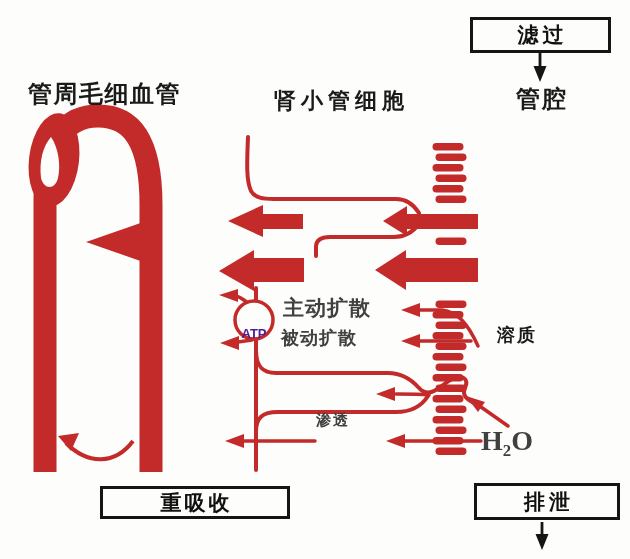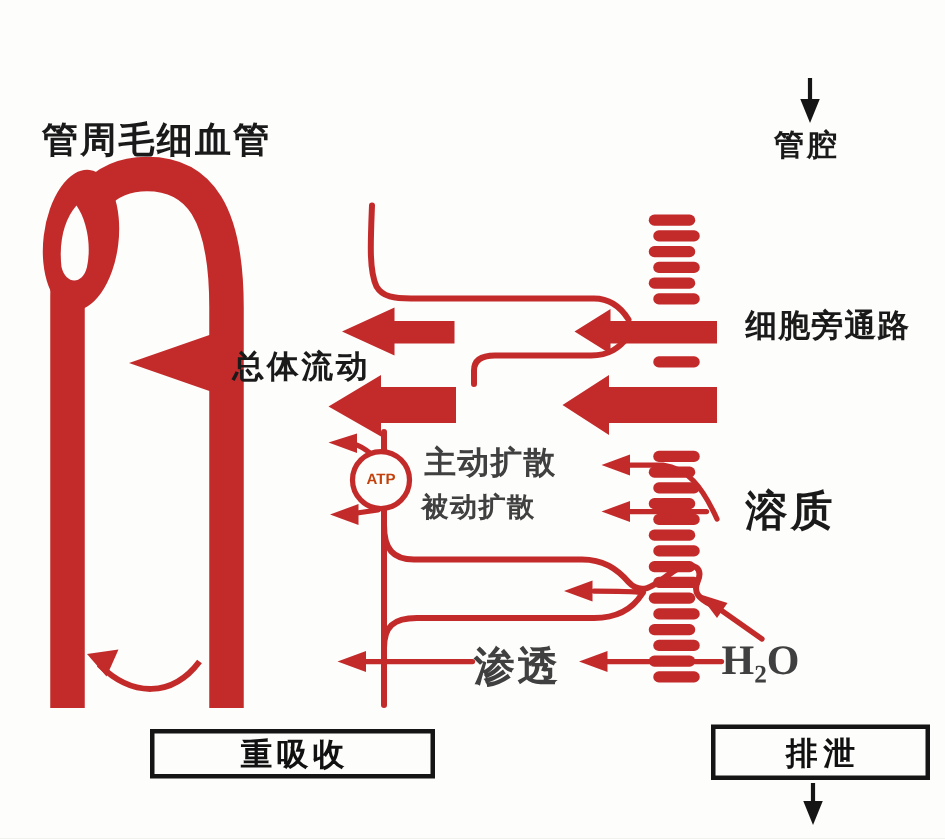--- a/index.html
+++ b/index.html
@@ -13,22 +13,22 @@
     position:absolute;font-weight:bold;white-space:nowrap;
     color:#1a1a1a;line-height:1.1;
   }
   .lbl.red{color:#404040;font-family:Liberation Serif, serif;}
   .flowbox{
     position:absolute;display:flex;align-items:center;justify-content:center;
     border:3px solid #151515;background:#fdfdfb;
     font-weight:bold;color:#111;
   }
   .atp{
-    position:absolute;left:254px;top:320px;transform:translate(-50%,-50%);
-    font-size:10px;letter-spacing:0;color:#c2410c;font-weight:bold;
+    position:absolute;left:254px;top:333px;transform:translate(-50%,-50%);
+    font-size:13px;letter-spacing:0;color:#4c1d95;font-weight:bold;
   }
 </style>
 </head>
 <body>
 
 <div id="stage">
 
   <svg id="art" viewBox="0 0 630 559">
 
     <g>
@@ -106,32 +106,34 @@
     <g stroke="#151515" stroke-width="2.8">
       <line x1="540" y1="52" x2="540" y2="70"></line>
       <line x1="542" y1="522" x2="542" y2="538"></line>
     </g>
     <g fill="#151515">
       <polygon points="540,82 533.5,66 546.5,66"></polygon>
       <polygon points="542,550 535.5,534 548.5,534"></polygon>
     </g>
   </svg>
 
+  <div class="flowbox" style="left:470px;top:17px;width:135px;height:30px;font-size:21px;letter-spacing:4px;text-indent:4px;">
+    <span>滤过</span>
+  </div>
   <div class="flowbox" style="left:474px;top:483px;width:140px;height:31px;font-size:21px;letter-spacing:4px;text-indent:4px;">
     <span>排泄</span>
   </div>
   <div class="flowbox" style="left:100px;top:486px;width:184px;height:27px;font-size:21px;letter-spacing:3px;text-indent:3px;">
     <span>重吸收</span>
   </div>
 
   <div class="lbl" style="left:28px;top:81px;font-size:24px;letter-spacing:1.5px;">管周毛细血管</div>
-  <div class="lbl" style="left:516px;top:86px;font-size:20px;letter-spacing:2px;">管腔</div>
-  <div class="lbl" style="left:497px;top:206px;font-size:21px;letter-spacing:1px;">细胞旁通路</div>
-  <div class="lbl" style="left:497px;top:326px;font-size:28px;letter-spacing:2px;">溶质</div>
-  <div class="lbl" style="left:155px;top:233px;font-size:21px;letter-spacing:2px;">总体流动</div>
+  <div class="lbl" style="left:274px;top:89px;font-size:22px;letter-spacing:5px;">肾小管细胞</div>
+  <div class="lbl" style="left:516px;top:86px;font-size:24px;letter-spacing:2px;">管腔</div>
+  <div class="lbl" style="left:497px;top:326px;font-size:18px;letter-spacing:2px;">溶质</div>
 
   <div class="lbl red" style="left:283px;top:297px;font-size:21px;letter-spacing:1px;">主动扩散</div>
   <div class="lbl red" style="left:281px;top:329px;font-size:18px;letter-spacing:1px;">被动扩散</div>
-  <div class="lbl red" style="left:316px;top:430px;font-size:27px;letter-spacing:2px;">渗透</div>
+  <div class="lbl red" style="left:316px;top:412px;font-size:15px;letter-spacing:2px;">渗透</div>
   <div class="lbl red" style="left:481px;top:426px;font-size:28px;">H₂O</div>
   <div class="atp">ATP</div>
 
 </div>
 
 </body></html>

